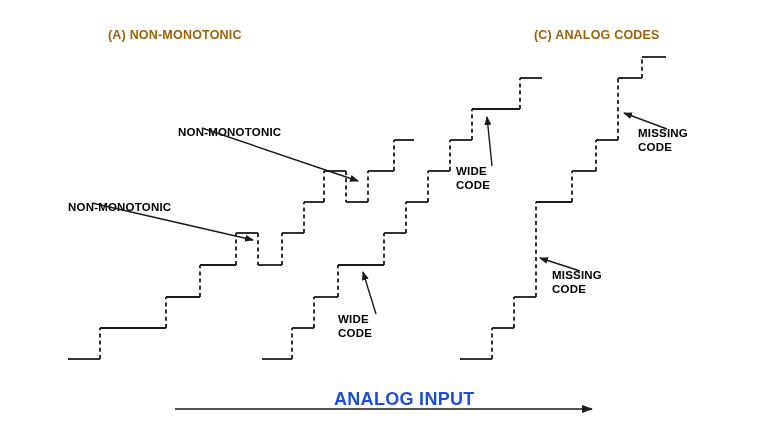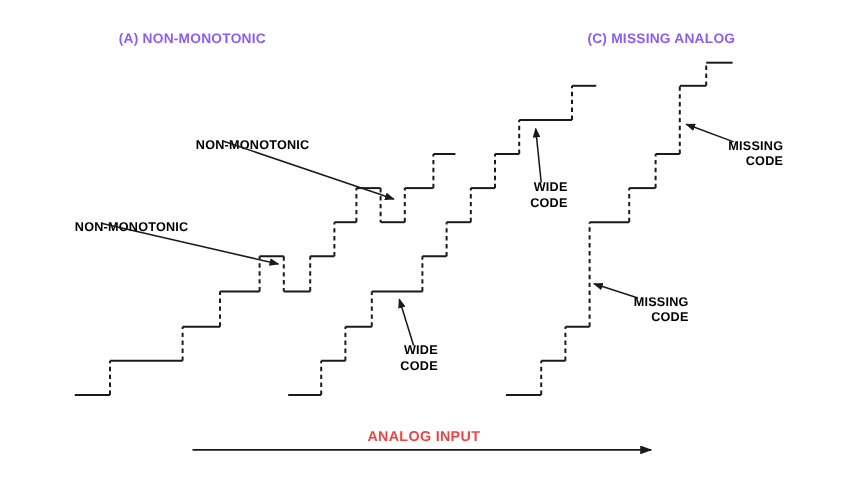--- a/index.html
+++ b/index.html
@@ -18,53 +18,53 @@
     position: absolute;
     left: 0; top: 0;
     width: 781px;
     height: 438px;
   }
   .panel-title {
     position: absolute;
     font-family: "Liberation Sans", sans-serif;
     font-size: 12.5px;
     font-weight: bold;
-    color: #8b5cf6;
+    color: #a16207;
     letter-spacing: 0.2px;
     white-space: nowrap;
   }
   .annotation {
     position: absolute;
     font-family: "Liberation Sans", sans-serif;
     font-size: 11.5px;
     font-weight: bold;
     color: #000000;
     letter-spacing: 0.2px;
     white-space: nowrap;
     line-height: 14px;
   }
-  .annotation.centered { text-align: right; }
+  .annotation.centered { text-align: left; }
   .axis-label {
     position: absolute;
     font-family: "Liberation Sans", sans-serif;
-    font-size: 13px;
+    font-size: 18px;
     font-weight: bold;
-    color: #ef4444;
+    color: #1d4ed8;
     letter-spacing: 0.3px;
     white-space: nowrap;
   }
   svg { display: block; }
 </style>
 </head>
 <body>
 
 <div id="figure">
 
   <div class="panel-title" style="left:108px; top:28px;">(A) NON-MONOTONIC</div>
-  <div class="panel-title" style="left:534px; top:28px;">(C) MISSING ANALOG</div>
+  <div class="panel-title" style="left:534px; top:28px;">(C) ANALOG CODES</div>
 
   <div class="annotation" style="left:68px; top:200px;">NON-MONOTONIC</div>
   <div class="annotation" style="left:178px; top:125px;">NON-MONOTONIC</div>
 
   <div class="annotation centered" style="left:338px; top:312px; width:60px;">
     <div>WIDE</div>
     <div>CODE</div>
   </div>
 
   <div class="annotation centered" style="left:456px; top:164px; width:60px;">

